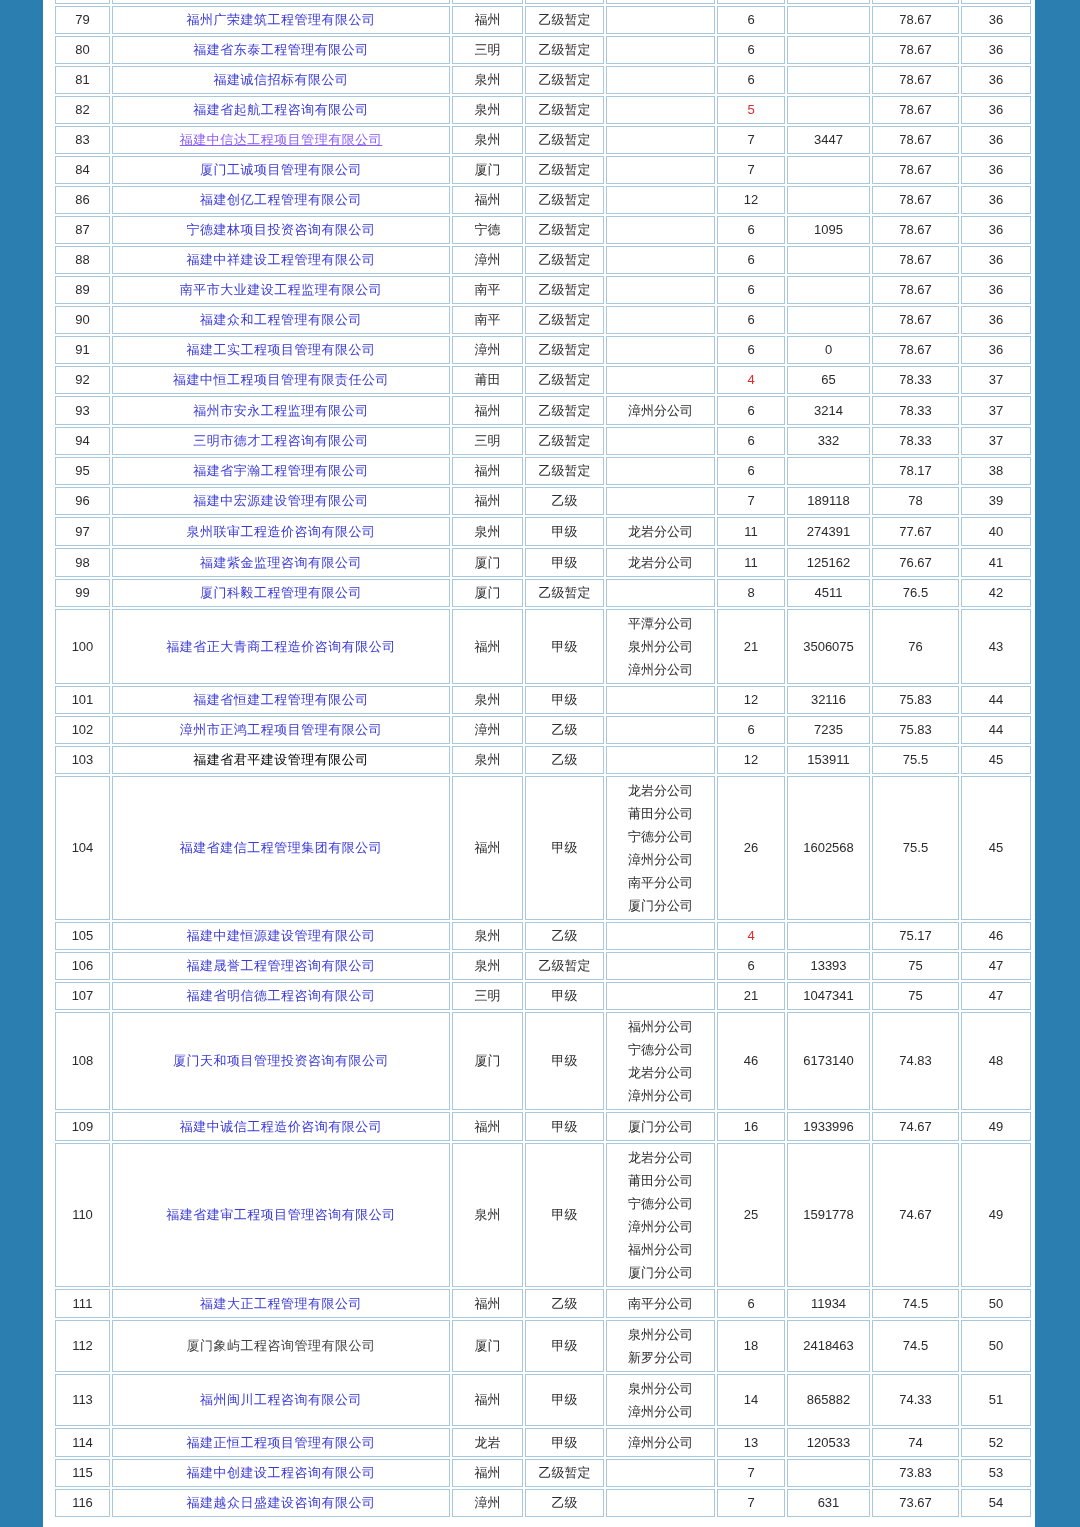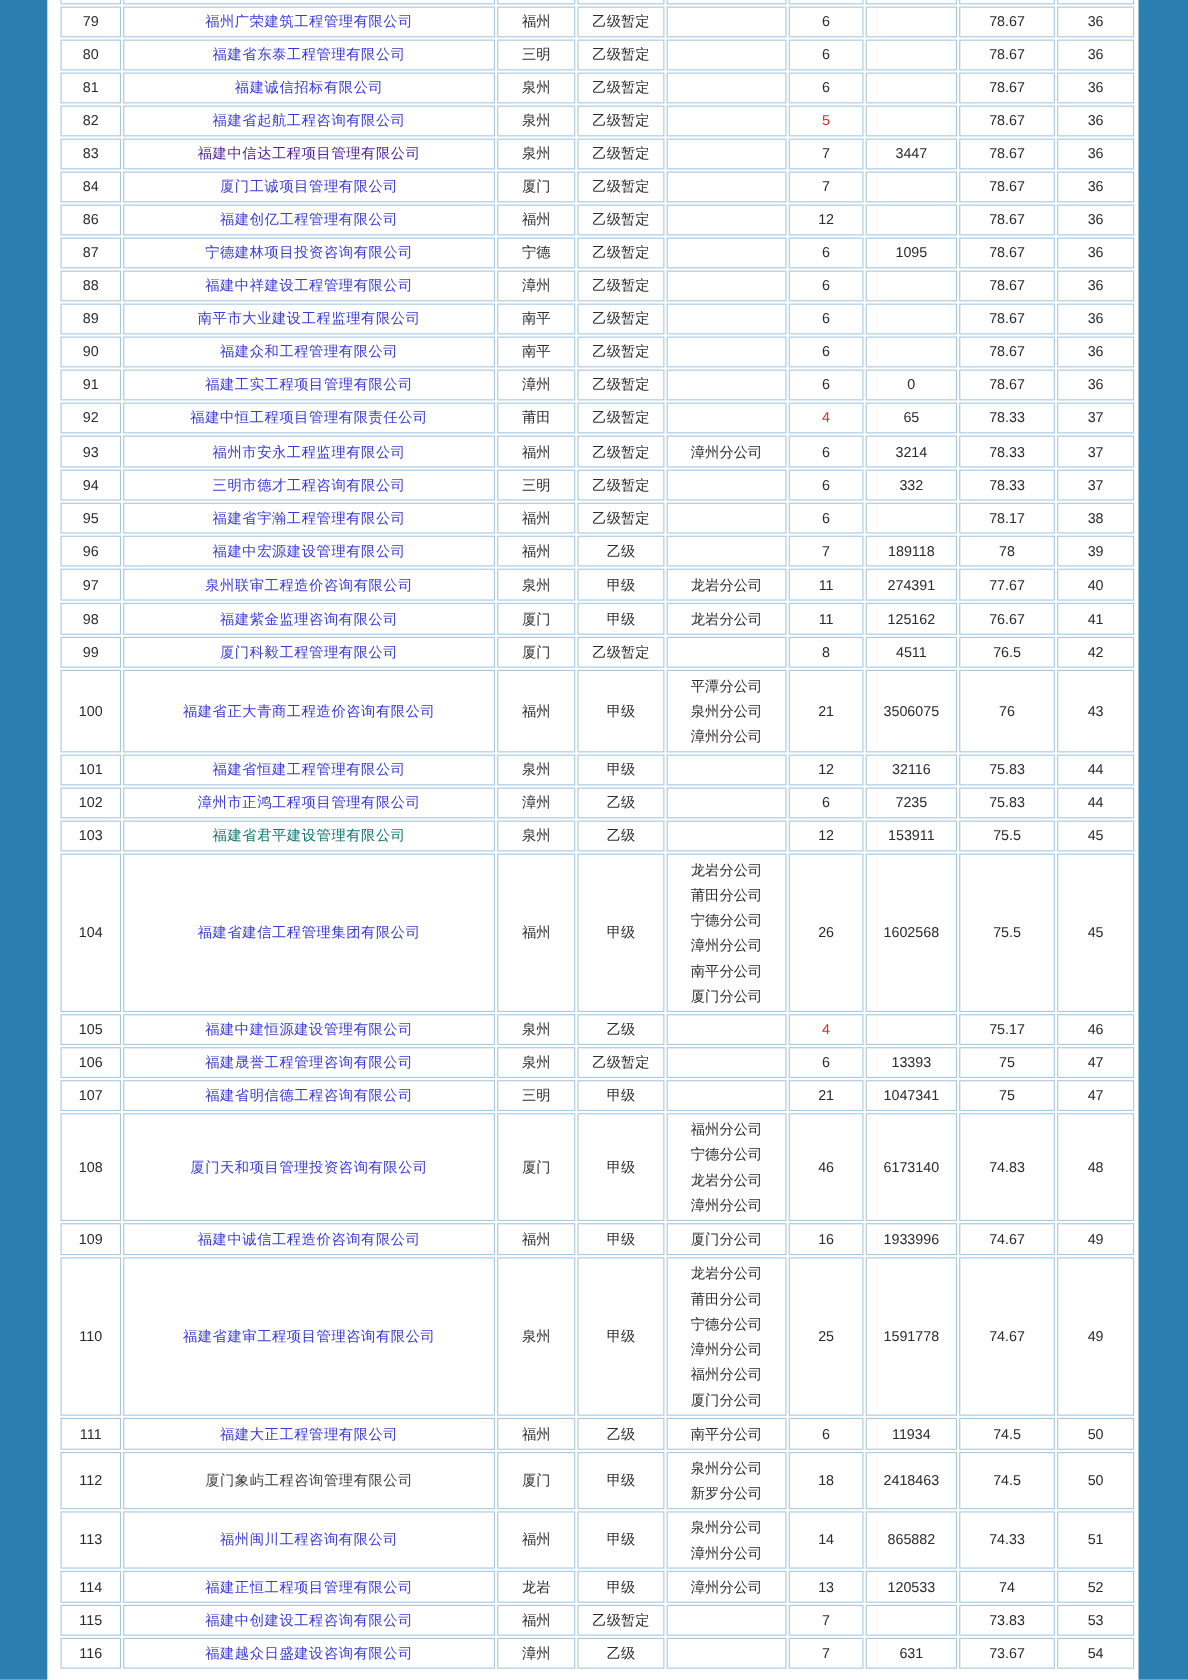--- a/index.html
+++ b/index.html
@@ -109,21 +109,21 @@
         <td>泉州</td>
         <td>乙级暂定</td>
         <td></td>
         <td class="red" style="color: rgb(224, 43, 43);">5</td>
         <td></td>
         <td>78.67</td>
         <td>36</td>
       </tr>
       <tr>
         <td>83</td>
-        <td class="company"><span style="color: #4c1d95;">福建中信达工程项目管理有限公司</span></td>
+        <td class="company"><span style="color: #8b5cf6; text-decoration: underline;">福建中信达工程项目管理有限公司</span></td>
         <td>泉州</td>
         <td>乙级暂定</td>
         <td></td>
         <td>7</td>
         <td>3447</td>
         <td>78.67</td>
         <td>36</td>
       </tr>
       <tr>
         <td>84</td>
@@ -328,21 +328,21 @@
         <td>漳州</td>
         <td>乙级</td>
         <td></td>
         <td>6</td>
         <td>7235</td>
         <td>75.83</td>
         <td>44</td>
       </tr>
       <tr>
         <td>103</td>
-        <td class="company"><span style="color: #0f766e; text-align: right;">福建省君平建设管理有限公司</span></td>
+        <td class="company"><span style="color: #000000; text-align: right;">福建省君平建设管理有限公司</span></td>
         <td>泉州</td>
         <td>乙级</td>
         <td></td>
         <td>12</td>
         <td>153911</td>
         <td>75.5</td>
         <td>45</td>
       </tr>
       <tr>
         <td>104</td>

